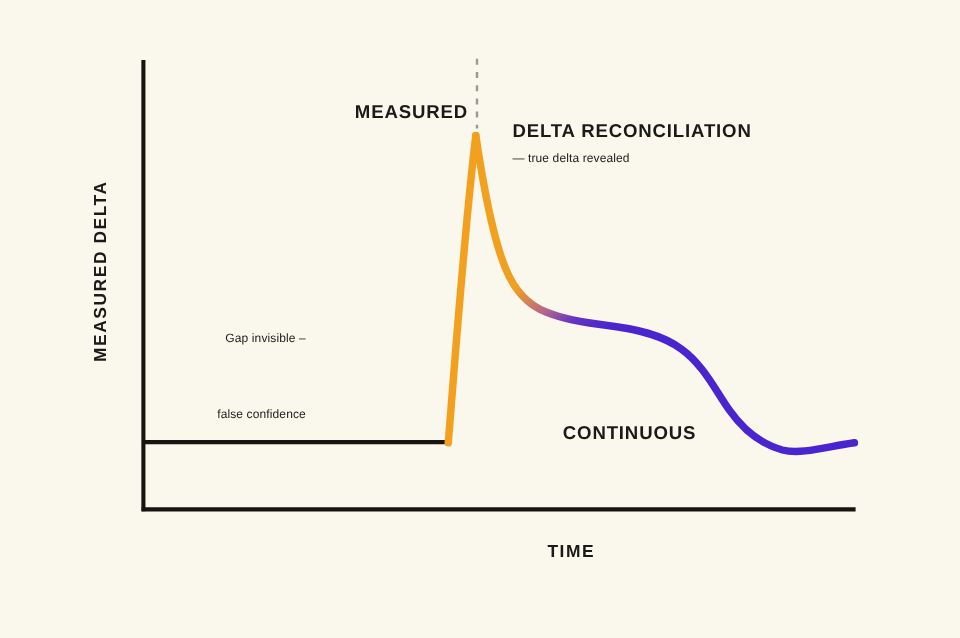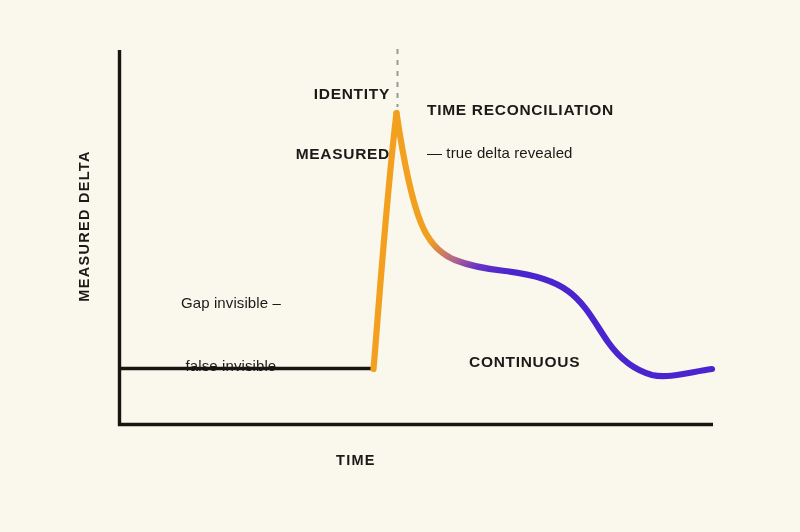--- a/index.html
+++ b/index.html
@@ -35,24 +35,23 @@
     letter-spacing: 0.2px;
   }
   .cap-bold {
     font-weight: 700;
     font-size: 15.5px;
     line-height: 20px;
     letter-spacing: 0.7px;
   }
   .cap-reg {
     font-weight: 400;
-    font-size: 15px;
+    font-size: 10px;
     line-height: 21px;
     letter-spacing: 0.1px;
-    margin-top: 20px;
   }
   .axis-title {
     font-weight: 700;
     font-size: 14.5px;
     letter-spacing: 1.3px;
   }
   #identity-declared-label {
     right: 410px;
     top: 44px;
     text-align: right;
@@ -63,40 +62,40 @@
     text-align: left;
   }
   #first-reconciliation-sub {
     left: 427px;
     top: 122px;
     text-align: left;
   }
   #gap-invisible-label {
     left: 181px;
     top: 230px;
-    text-align: center;
+    text-align: right;
   }
   #continuous-convergence-label {
     left: 469px;
     top: 312px;
     text-align: right;
   }
   #y-axis-title {
     left: -6px;
     top: 218px;
     width: 180px;
     text-align: center;
     transform: rotate(-90deg);
     transform-origin: center center;
   }
   #x-axis-title {
     left: 336px;
     top: 452px;
     width: 160px;
-    text-align: left;
+    text-align: right;
   }
 </style>
 </head>
 <body>
 
 <div id="stage">
 
   <svg id="figure" viewBox="0 0 800 532">
     <defs>
       <linearGradient id="decayGrad" gradientUnits="userSpaceOnUse" x1="397" y1="112" x2="520" y2="262">
@@ -122,31 +121,30 @@
              C 402 150 410 196 421 223
              C 429 243 440 254 455 260
              C 470 266 487 269 505 271
              C 530 274 552 279 568 291
              C 586 304 596 325 608 342
              C 620 359 634 370 652 375
              C 668 379 690 372 712 369" fill="none" stroke="url(#decayGrad)" stroke-width="6.2" stroke-linecap="round" stroke-linejoin="round"></path>
   </svg>
 
   <div class="lbl cap-bold" id="identity-declared-label">
-    <div>IDENTITY</div>
     <div>MEASURED</div>
   </div>
 
-  <div class="lbl cap-bold" id="first-reconciliation-label">TIME RECONCILIATION</div>
+  <div class="lbl cap-bold" id="first-reconciliation-label">DELTA RECONCILIATION</div>
 
   <div class="lbl cap-reg" id="first-reconciliation-sub">— true delta revealed</div>
 
   <div class="lbl cap-reg" id="gap-invisible-label">
     <div>Gap invisible –</div>
-    <div>false invisible</div>
+    <div>false confidence</div>
   </div>
 
   <div class="lbl cap-bold" id="continuous-convergence-label">
     <div>CONTINUOUS</div>
   </div>
 
   <div class="lbl axis-title" id="y-axis-title">MEASURED DELTA</div>
 
   <div class="lbl axis-title" id="x-axis-title">TIME</div>
 

